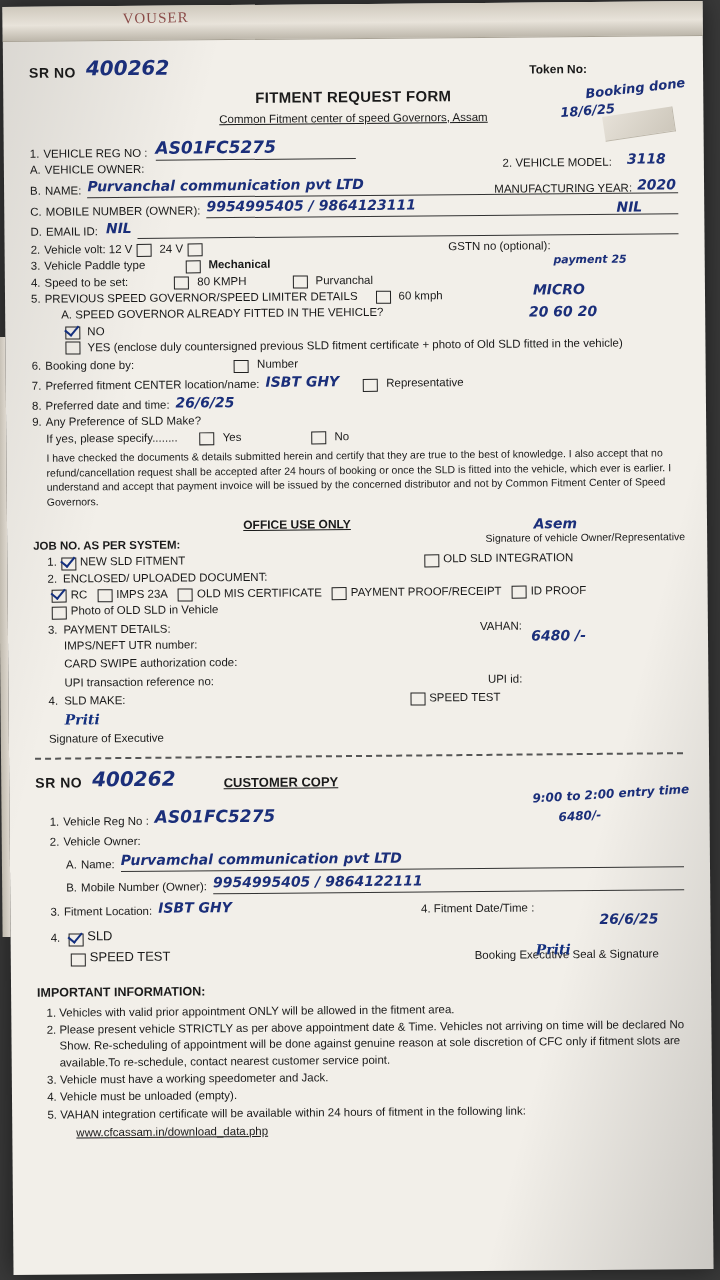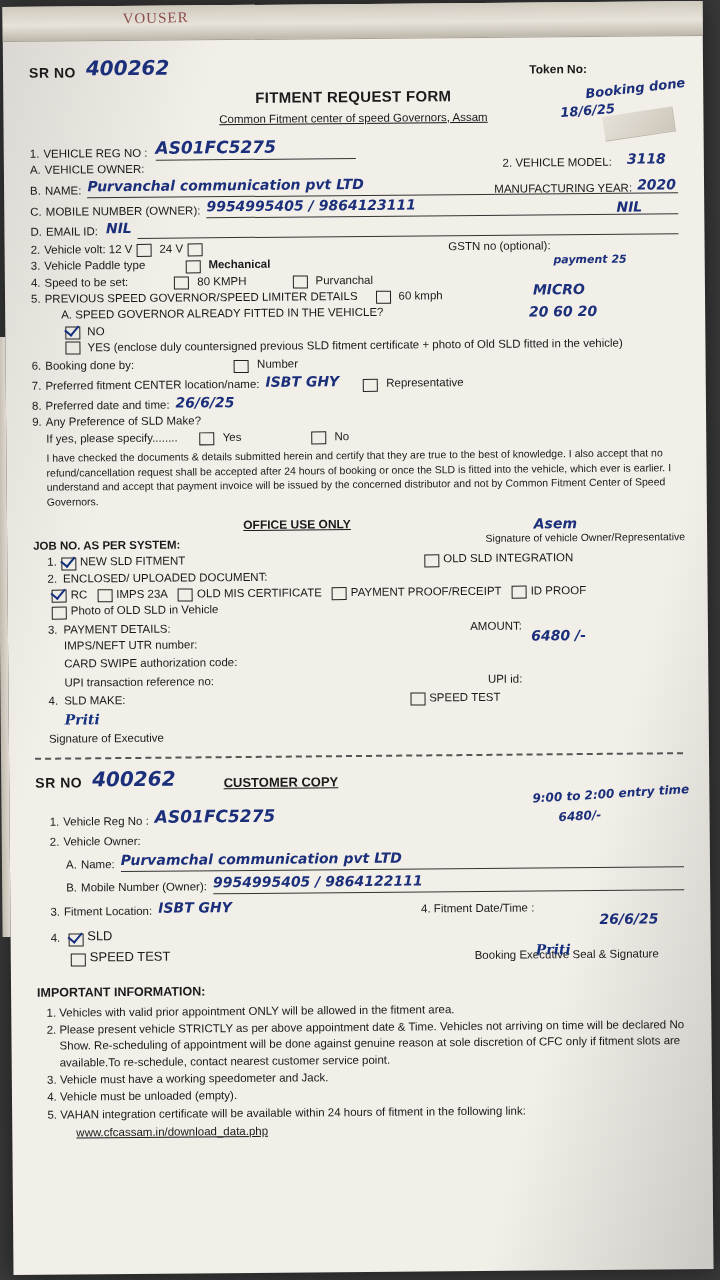--- a/index.html
+++ b/index.html
@@ -279,21 +279,21 @@
 
       <div class="row flexline ind">
         <span class="cb"></span>
         <span>Photo of OLD SLD in Vehicle</span>
       </div>
 
       <div class="row flexline ind" style="margin-top:2px;">
         <span>3.</span>
         <span style="margin-left:6px;">PAYMENT DETAILS:</span>
         <span class="grow"></span>
-        <span style="margin-right:160px;">AMOUNT:</span>
+        <span style="margin-right:160px;">VAHAN:</span>
       </div>
       <div class="abs hand handwrite-md" style="right:122px;top:624px;">6480 /-</div>
 
       <div class="ind2">IMPS/NEFT UTR number:</div>
       <div class="ind2" style="margin-top:2px;">CARD SWIPE authorization code:</div>
 
       <div class="row flexline ind2" style="margin-top:2px;">
         <span>UPI transaction reference no:</span>
         <span class="grow"></span>
         <span style="margin-right:160px;">UPI id:</span>

